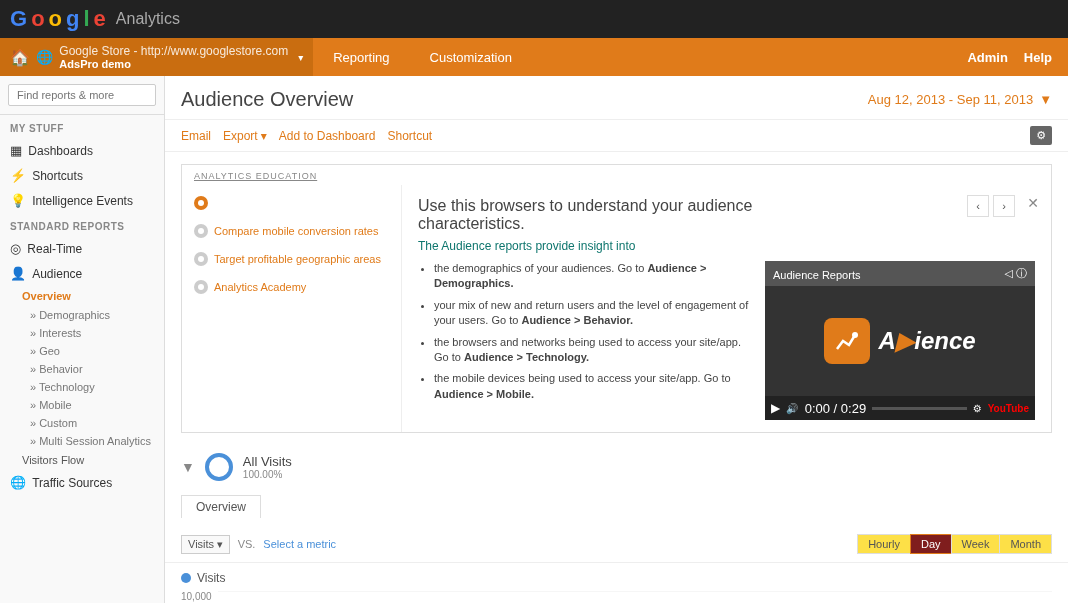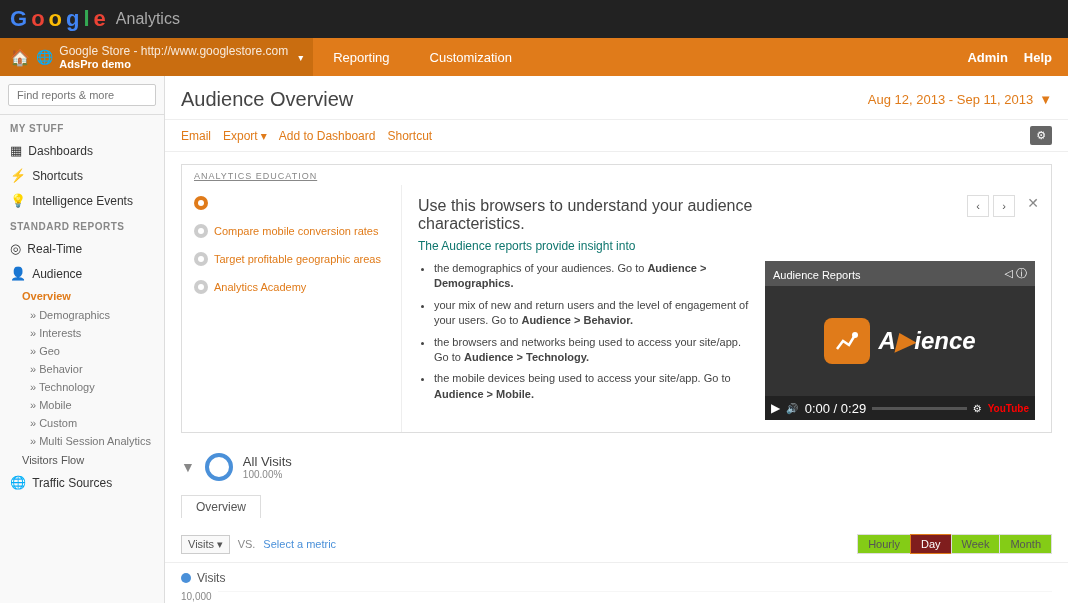--- a/index.html
+++ b/index.html
@@ -333,21 +333,21 @@
     }
     #vs-label { font-size: 11px; color: #888; }
     #metric-select2 { font-size: 11px; color: #4a90d9; cursor: pointer; }
     #time-buttons { margin-left: auto; display: flex; gap: 0; }
     .time-btn {
       padding: 3px 10px;
       border: 1px solid #ddd;
       font-size: 11px;
       color: #555;
       cursor: pointer;
-      background: #84cc16;
+      background: #fde047;
     }
     .time-btn:not(:last-child) { border-right: none; }
     .time-btn.active { background: #7f1d1d; color: white; border-color: #e07b1a; }
 
     
     #chart-area { padding: 8px 16px; }
     #chart-legend {
       display: flex;
       align-items: center;
       gap: 6px;

